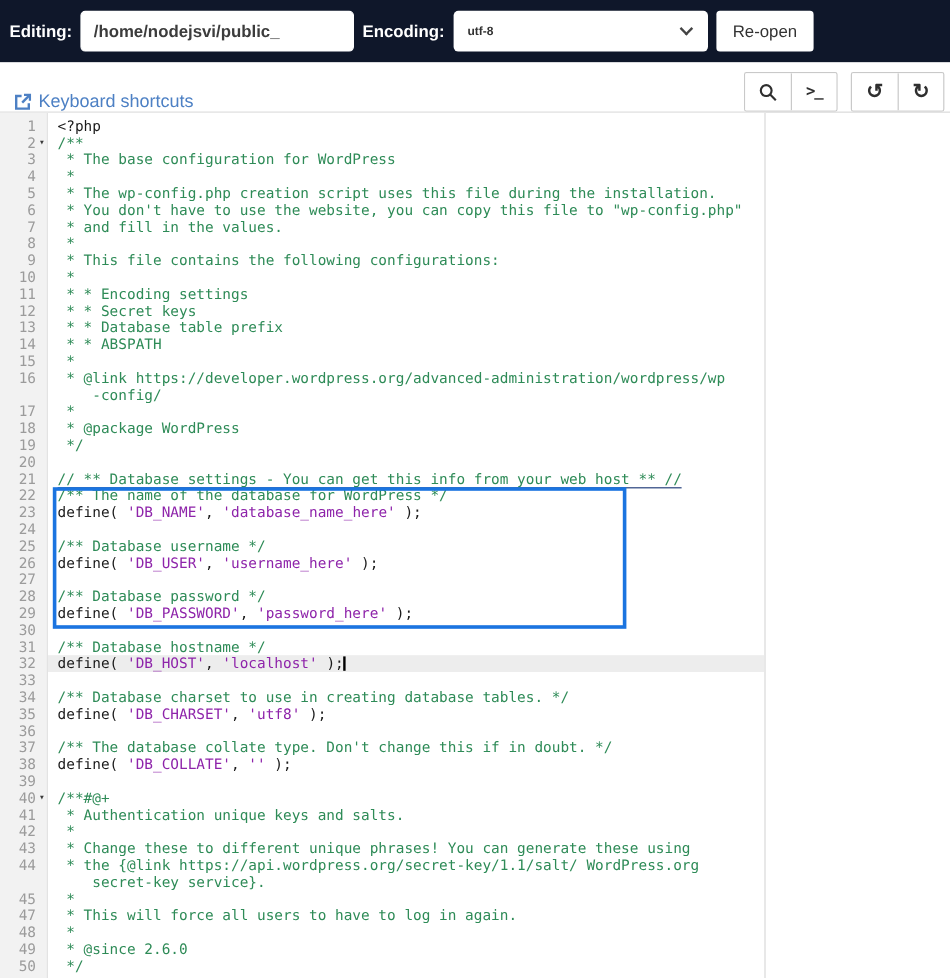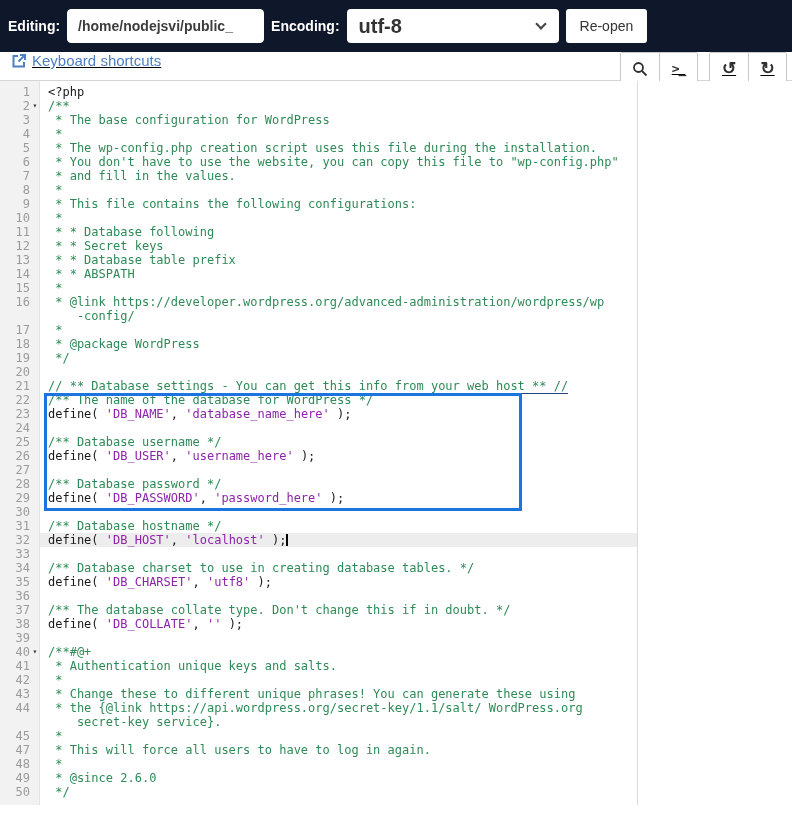--- a/index.html
+++ b/index.html
@@ -2,34 +2,34 @@
 <html><head>
 <meta charset="utf-8">
 <style>
   * { margin:0; padding:0; box-sizing:border-box; }
   html,body { width:792px; height:815px; overflow:hidden; background:#fff;
               font-family:"Liberation Sans", sans-serif; }
 
   
   .hdr { height:52px; background:#0f172a; display:flex; align-items:center; padding:0 8px; gap:7px; }
   .hdr-label { color:#fff; font-weight:bold; font-size:14px; white-space:nowrap; }
-  .path-input { width:197px; height:34px; border:1px solid #fff; border-radius:4px; background:#fff;
+  .path-input { width:228px; height:34px; border:1px solid #fff; border-radius:4px; background:#fff;
                 font-family:"Liberation Sans", sans-serif; font-weight:bold; font-size:14px; color:#3c3c3c;
                 padding:0 10px; outline:none; }
   .sel-box { width:212px; height:34px; background:#fff; border-radius:4px; display:flex; align-items:center;
              padding:0 12px; position:relative; cursor:pointer; }
-  .sel-val { font-weight:bold; font-size:20px; color:#333; }
+  .sel-val { font-weight:bold; font-size:10px; color:#333; }
   .chev { position:absolute; right:14px; top:11px; width:8px; height:8px;
           border-right:2px solid #444; border-bottom:2px solid #444; transform:rotate(45deg); }
   .reopen-btn { height:34px; background:#fff; border:none; border-radius:3px; padding:0 14px;
                 font-family:"Liberation Sans", sans-serif; font-size:14px; color:#333; cursor:pointer; }
 
   
-  .tbar { height:29px; background:#fff; border-bottom:1px solid #d5d5d5; display:flex;
-          align-items:flex-start; justify-content:space-between; padding:0 5px 0 12px;text-decoration:underline; }
+  .tbar { height:42px; background:#fff; border-bottom:1px solid #d5d5d5; display:flex;
+          align-items:flex-end; justify-content:space-between; padding:0 5px 0 12px; }
   .ks-link { display:flex; align-items:center; gap:6px; color:#4d80c4; font-size:15px;
              text-decoration:none; cursor:pointer; }
   .tbar-right { display:flex; gap:11px; }
   .btn-group { display:flex; border:1px solid #c9c9c9; border-radius:2px; overflow:hidden; }
   .tbtn { width:38px; height:31px; background:#fff; border:none; display:flex; align-items:center;
           justify-content:center; cursor:pointer; color:#2f2f2f; }
   .tbtn + .tbtn { border-left:1px solid #c9c9c9; }
   .glyph { font-size:17px; line-height:1; font-weight:bold; color:#2f2f2f; }
   .term-glyph { font-family:"DejaVu Sans Mono", monospace; font-size:13px; font-weight:bold; letter-spacing:-1px; }
 
@@ -111,21 +111,21 @@
         <div class="crow"><span class="ln">1</span><span class="fold"></span><span class="codetxt"><span class="tok-p">&lt;?php</span></span></div>
         <div class="crow"><span class="ln">2</span><span class="fold">▾</span><span class="codetxt"><span class="tok-c">/**</span></span></div>
         <div class="crow"><span class="ln">3</span><span class="fold"></span><span class="codetxt"><span class="tok-c"> * The base configuration for WordPress</span></span></div>
         <div class="crow"><span class="ln">4</span><span class="fold"></span><span class="codetxt"><span class="tok-c"> *</span></span></div>
         <div class="crow"><span class="ln">5</span><span class="fold"></span><span class="codetxt"><span class="tok-c"> * The wp-config.php creation script uses this file during the installation.</span></span></div>
         <div class="crow"><span class="ln">6</span><span class="fold"></span><span class="codetxt"><span class="tok-c"> * You don't have to use the website, you can copy this file to "wp-config.php"</span></span></div>
         <div class="crow"><span class="ln">7</span><span class="fold"></span><span class="codetxt"><span class="tok-c"> * and fill in the values.</span></span></div>
         <div class="crow"><span class="ln">8</span><span class="fold"></span><span class="codetxt"><span class="tok-c"> *</span></span></div>
         <div class="crow"><span class="ln">9</span><span class="fold"></span><span class="codetxt"><span class="tok-c"> * This file contains the following configurations:</span></span></div>
         <div class="crow"><span class="ln">10</span><span class="fold"></span><span class="codetxt"><span class="tok-c"> *</span></span></div>
-        <div class="crow"><span class="ln">11</span><span class="fold"></span><span class="codetxt"><span class="tok-c"> * * Database following</span></span></div>
+        <div class="crow"><span class="ln">11</span><span class="fold"></span><span class="codetxt"><span class="tok-c"> * * Encoding settings</span></span></div>
         <div class="crow"><span class="ln">12</span><span class="fold"></span><span class="codetxt"><span class="tok-c"> * * Secret keys</span></span></div>
         <div class="crow"><span class="ln">13</span><span class="fold"></span><span class="codetxt"><span class="tok-c"> * * Database table prefix</span></span></div>
         <div class="crow"><span class="ln">14</span><span class="fold"></span><span class="codetxt"><span class="tok-c"> * * ABSPATH</span></span></div>
         <div class="crow"><span class="ln">15</span><span class="fold"></span><span class="codetxt"><span class="tok-c"> *</span></span></div>
         <div class="crow"><span class="ln">16</span><span class="fold"></span><span class="codetxt"><span class="tok-c"> * @link https://developer.wordpress.org/advanced-administration/wordpress/wp</span></span></div>
         <div class="crow"><span class="ln"></span><span class="fold"></span><span class="codetxt"><span class="tok-c">    -config/</span></span></div>
         <div class="crow"><span class="ln">17</span><span class="fold"></span><span class="codetxt"><span class="tok-c"> *</span></span></div>
         <div class="crow"><span class="ln">18</span><span class="fold"></span><span class="codetxt"><span class="tok-c"> * @package WordPress</span></span></div>
         <div class="crow"><span class="ln">19</span><span class="fold"></span><span class="codetxt"><span class="tok-c"> */</span></span></div>
         <div class="crow"><span class="ln">20</span><span class="fold"></span><span class="codetxt"></span></div>

